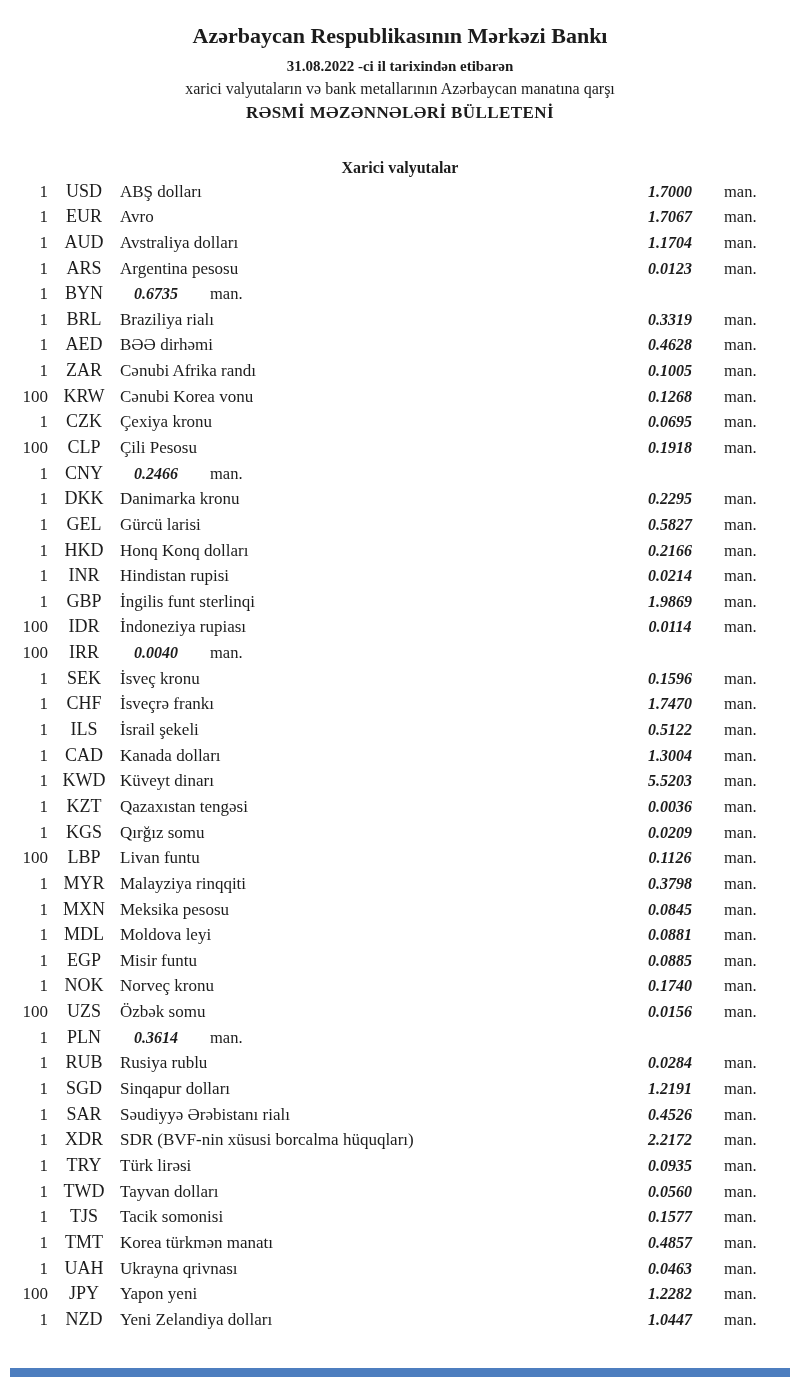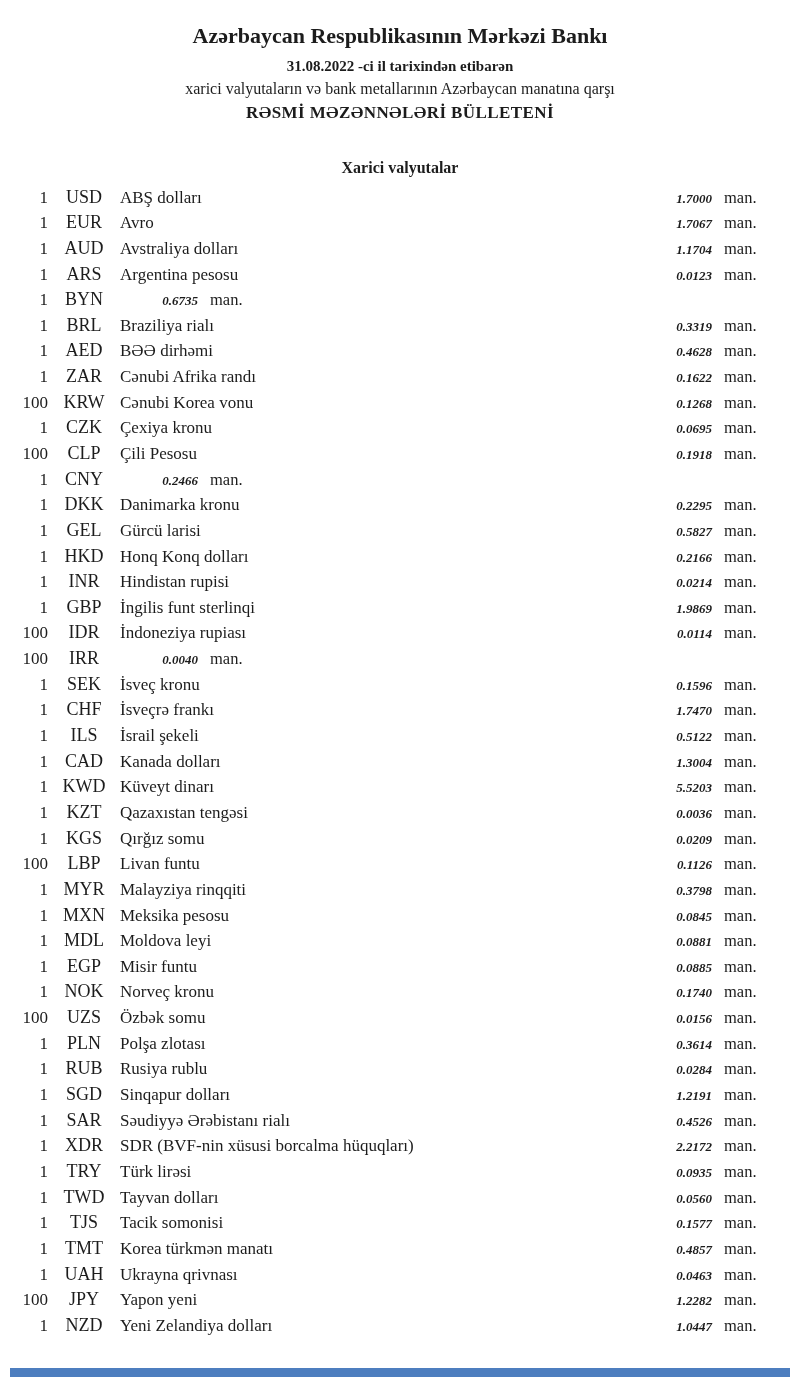--- a/index.html
+++ b/index.html
@@ -17,35 +17,35 @@
   .header { text-align: center; padding-top: 22px; }
   .title   { font-size: 22px; font-weight: bold; line-height: 1.3; }
   .dateline{ font-size: 15px; font-weight: bold; margin-top: 7px; }
   .sub1    { font-size: 16px; font-weight: normal; margin-top: 5px; }
   .sub2    { font-size: 17px; font-weight: bold; margin-top: 5px; letter-spacing: 0.4px; }
   .section-title {
     text-align: center;
     font-weight: bold;
     font-size: 16px;
     margin-top: 36px;
-    margin-bottom: 8px;
+    margin-bottom: 2px;
   }
   .rates { padding-left: 6px; padding-right: 28px; }
   .row {
     display: flex;
     align-items: baseline;
     height: 25.65px;
     font-size: 17px;
     line-height: 25.65px;
     white-space: nowrap;
   }
   .qty  { width: 42px; text-align: right; flex: none; }
   .code { width: 60px; text-align: center; margin-left: 6px; flex: none; font-size: 18px; }
   .name { flex: 1; margin-left: 6px; overflow: hidden; }
-  .rate { width: 84px; text-align: right; flex: none; font-weight: bold; font-style: italic; font-size: 13px; }
+  .rate { width: 84px; text-align: center; flex: none; font-weight: bold; font-style: italic; font-size: 16px; }
   .unit { width: 48px; margin-left: 12px; flex: none; font-size: 16.5px; }
   .bottom-bar {
     position: absolute;
     left: 10px;
     right: 10px;
     bottom: 0;
     height: 9px;
     background: #4d7ebf;
   }
 </style>
@@ -109,21 +109,21 @@
         <span class="qty">1</span>
         <span class="code">AED</span>
         <span class="name">BƏƏ dirhəmi</span>
         <span class="rate">0.4628</span>
         <span class="unit">man.</span>
       </div>
       <div class="row">
         <span class="qty">1</span>
         <span class="code">ZAR</span>
         <span class="name">Cənubi Afrika randı</span>
-        <span class="rate">0.1622</span>
+        <span class="rate">0.1005</span>
         <span class="unit">man.</span>
       </div>
       <div class="row">
         <span class="qty">100</span>
         <span class="code">KRW</span>
         <span class="name">Cənubi Korea vonu</span>
         <span class="rate">0.1268</span>
         <span class="unit">man.</span>
       </div>
       <div class="row">
@@ -288,21 +288,20 @@
       <div class="row">
         <span class="qty">100</span>
         <span class="code">UZS</span>
         <span class="name">Özbək somu</span>
         <span class="rate">0.0156</span>
         <span class="unit">man.</span>
       </div>
       <div class="row">
         <span class="qty">1</span>
         <span class="code">PLN</span>
-        <span class="name">Polşa zlotası</span>
         <span class="rate">0.3614</span>
         <span class="unit">man.</span>
       </div>
       <div class="row">
         <span class="qty">1</span>
         <span class="code">RUB</span>
         <span class="name">Rusiya rublu</span>
         <span class="rate">0.0284</span>
         <span class="unit">man.</span>
       </div>

